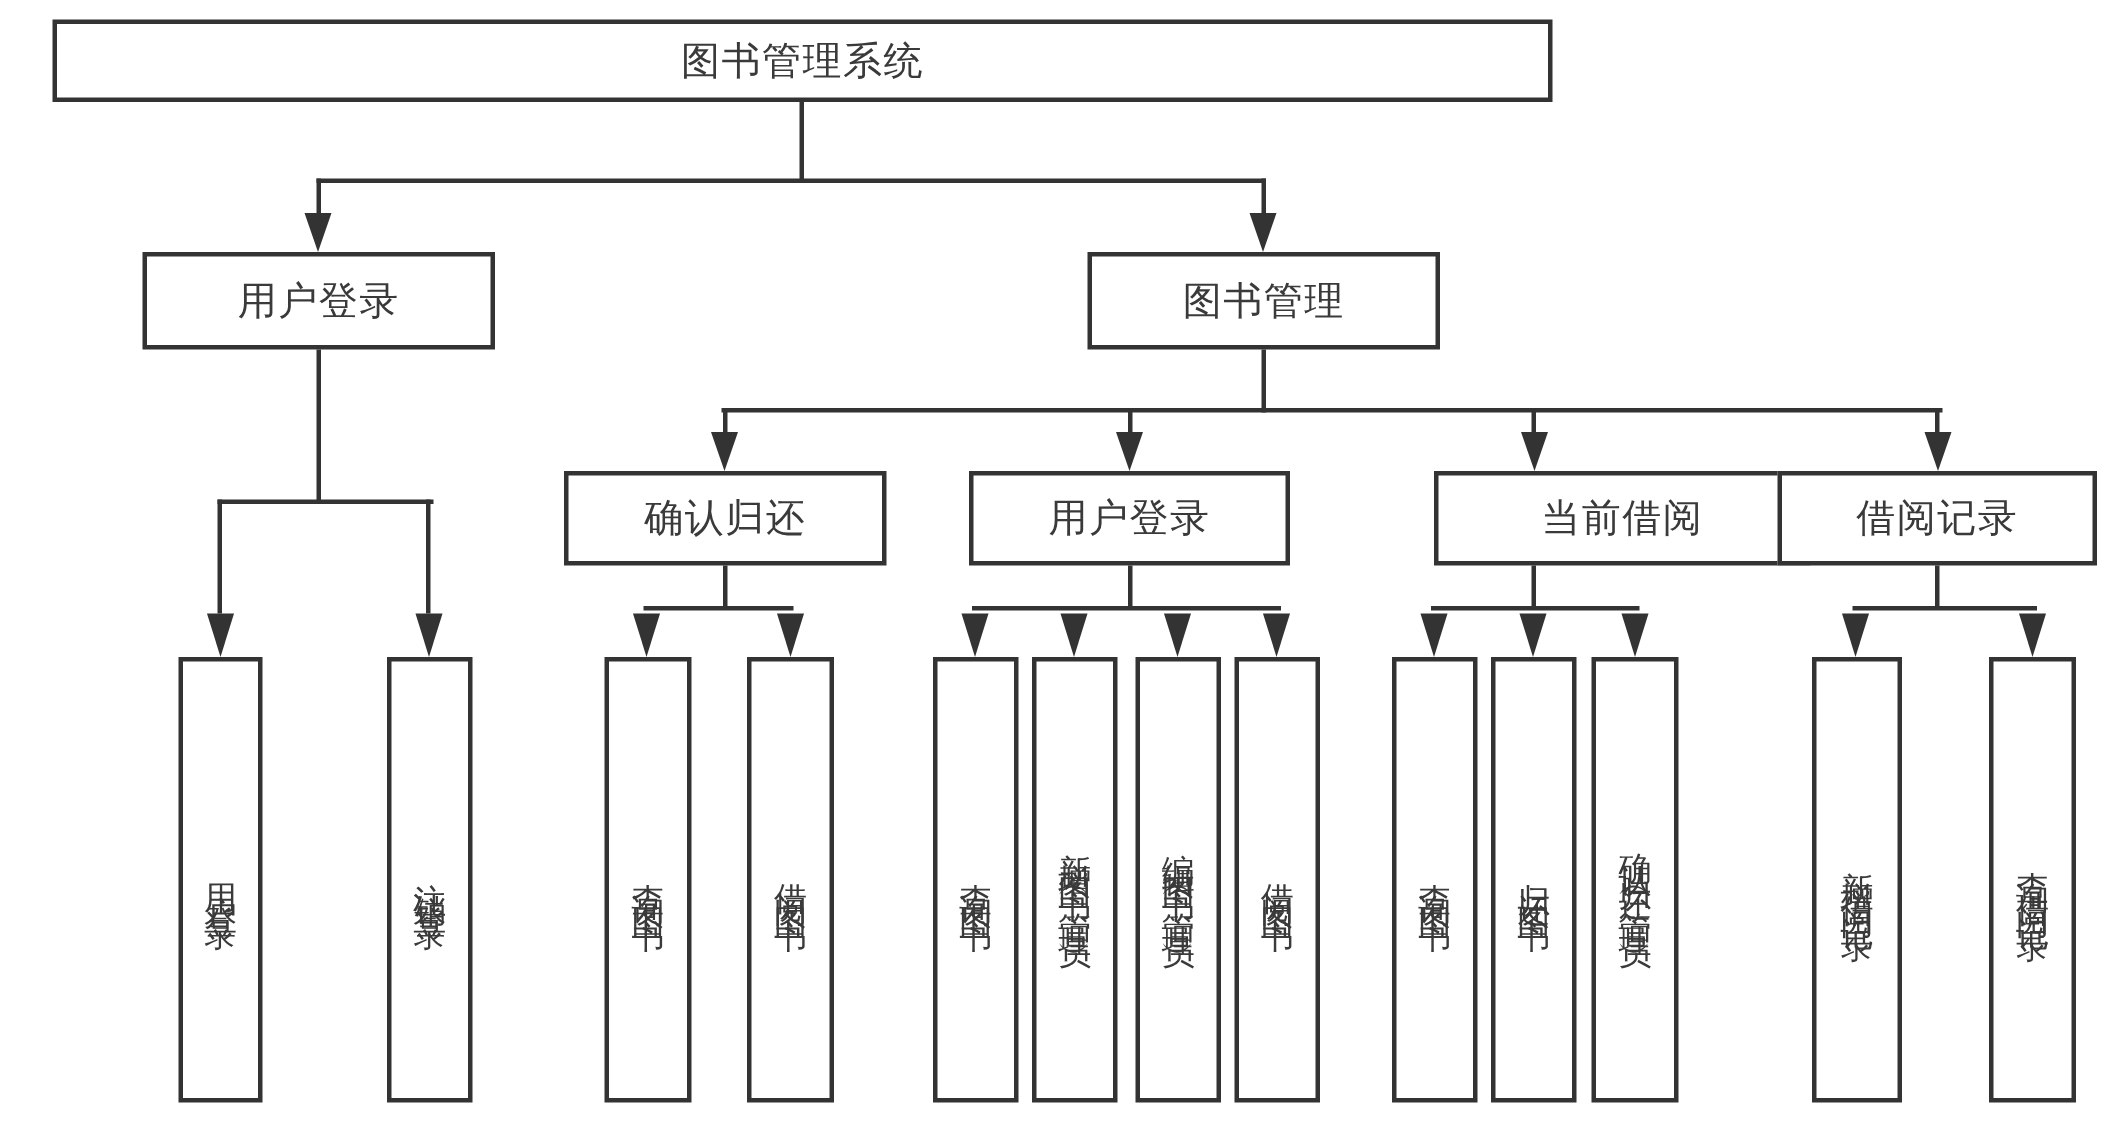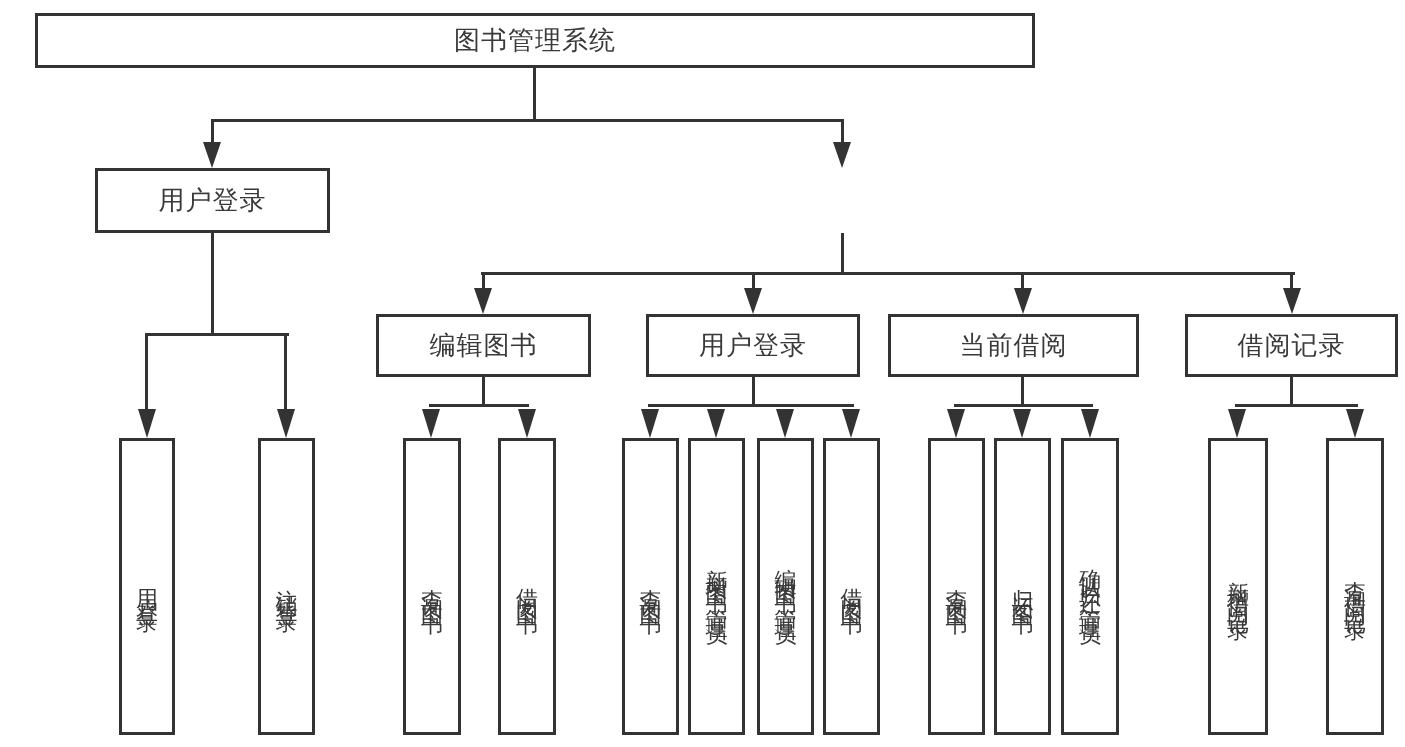--- a/index.html
+++ b/index.html
@@ -38,46 +38,49 @@
   <div class="line" style="left:520px;top:66px;width:3px;height:56px"></div>
   <div class="line" style="left:198px;top:119px;width:633px;height:3px"></div>
   <div class="line" style="left:198px;top:119px;width:3px;height:26px"></div>
   <div class="line" style="left:828px;top:119px;width:3px;height:26px"></div>
   <div class="arr arr-26" style="left:190px;top:142px"></div>
   <div class="arr arr-26" style="left:820px;top:142px"></div>
 
   <div class="box" style="left:82px;top:168px;width:235px;height:65px">
     <span class="hlabel">用户登录</span>
   </div>
+  <div class="box" style="left:712px;top:168px;width:235px;height:65px">
+    <span class="hlabel">图书管理</span>
+  </div>
 
   <div class="line" style="left:198px;top:233px;width:3px;height:103px"></div>
   <div class="line" style="left:132px;top:333px;width:144px;height:3px"></div>
   <div class="line" style="left:132px;top:333px;width:3px;height:76px"></div>
   <div class="line" style="left:271px;top:333px;width:3px;height:76px"></div>
   <div class="arr arr-29" style="left:125px;top:409px"></div>
   <div class="arr arr-29" style="left:264px;top:409px"></div>
 
   <div class="line" style="left:828px;top:233px;width:3px;height:42px"></div>
   <div class="line" style="left:468px;top:272px;width:814px;height:3px"></div>
   <div class="line" style="left:469px;top:274px;width:3px;height:16px"></div>
   <div class="line" style="left:739px;top:274px;width:3px;height:16px"></div>
   <div class="line" style="left:1008px;top:274px;width:3px;height:16px"></div>
   <div class="line" style="left:1277px;top:274px;width:3px;height:16px"></div>
   <div class="arr arr-26" style="left:461px;top:288px"></div>
   <div class="arr arr-26" style="left:731px;top:288px"></div>
   <div class="arr arr-26" style="left:1001px;top:288px"></div>
   <div class="arr arr-26" style="left:1270px;top:288px"></div>
 
   <div class="box" style="left:363px;top:314px;width:215px;height:63px">
-    <span class="hlabel">编辑图书</span>
+    <span class="hlabel">确认归还</span>
   </div>
   <div class="box" style="left:633px;top:314px;width:214px;height:63px">
     <span class="hlabel">用户登录</span>
   </div>
-  <div class="box" style="left:875px;top:314px;width:251px;height:63px">
+  <div class="box" style="left:943px;top:314px;width:251px;height:63px">
     <span class="hlabel">当前借阅</span>
   </div>
   <div class="box" style="left:1172px;top:314px;width:213px;height:63px">
     <span class="hlabel">借阅记录</span>
   </div>
 
   <div class="line" style="left:469px;top:377px;width:3px;height:29px"></div>
   <div class="line" style="left:416px;top:404px;width:100px;height:3px"></div>
   <div class="arr arr-29" style="left:409px;top:409px"></div>
   <div class="arr arr-29" style="left:505px;top:409px"></div>

